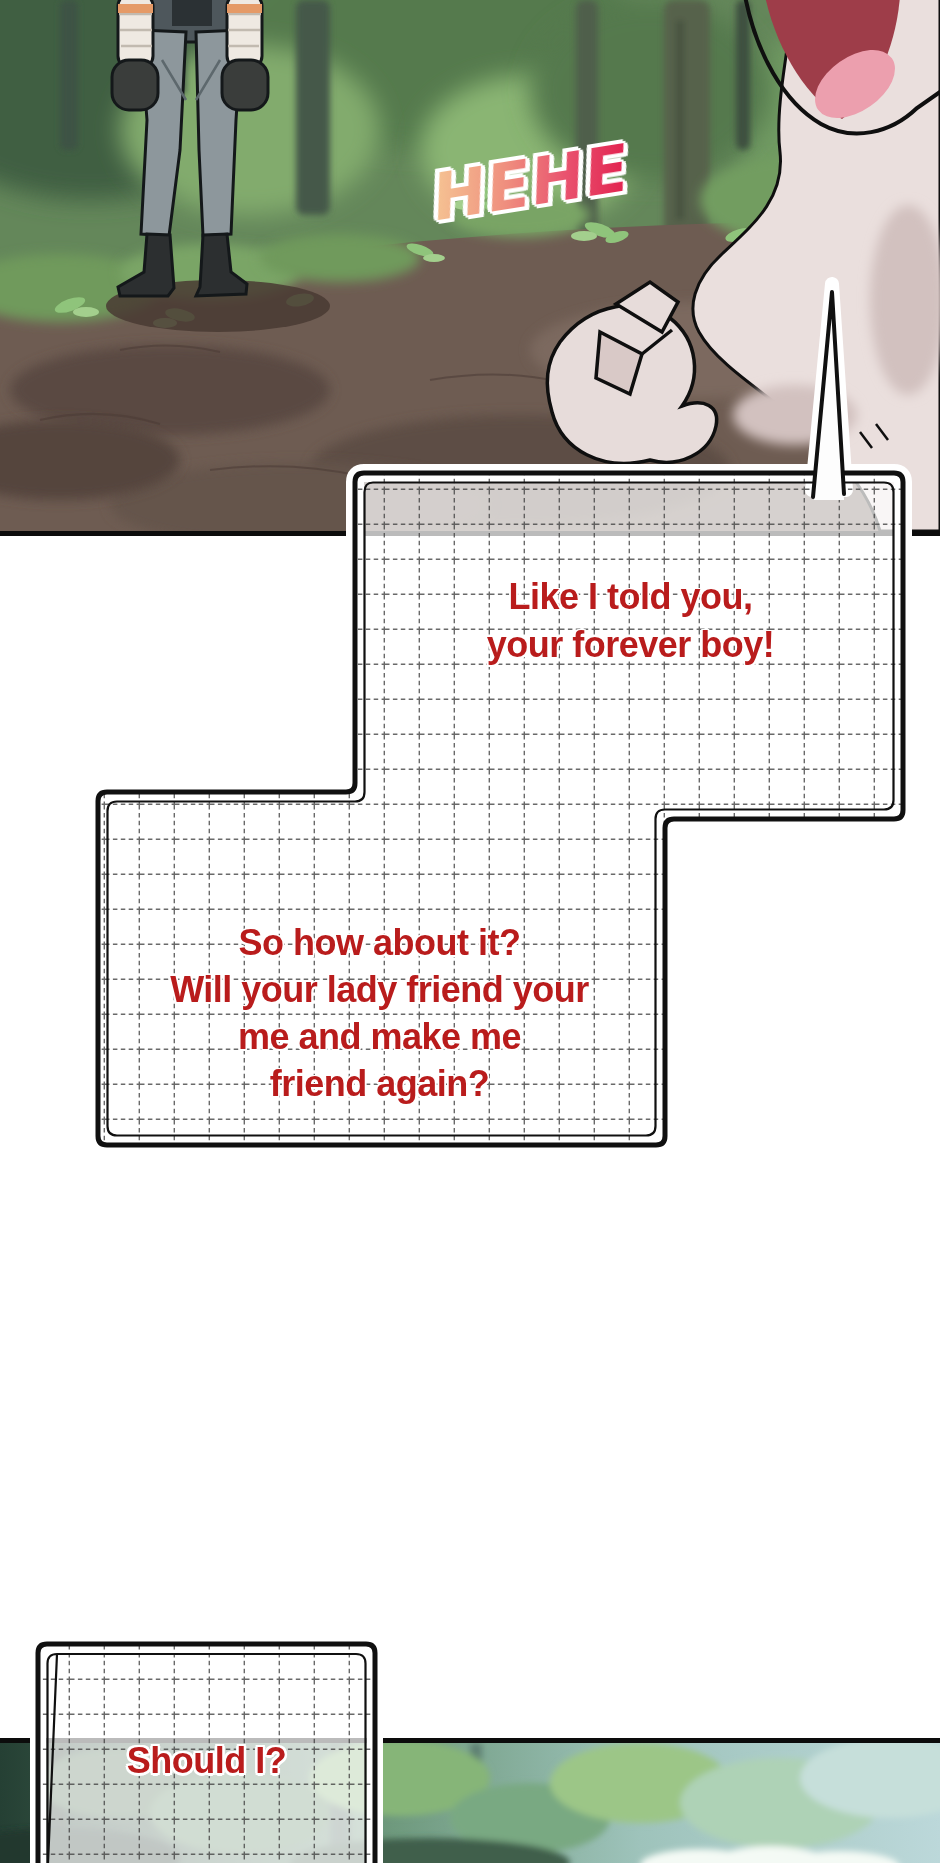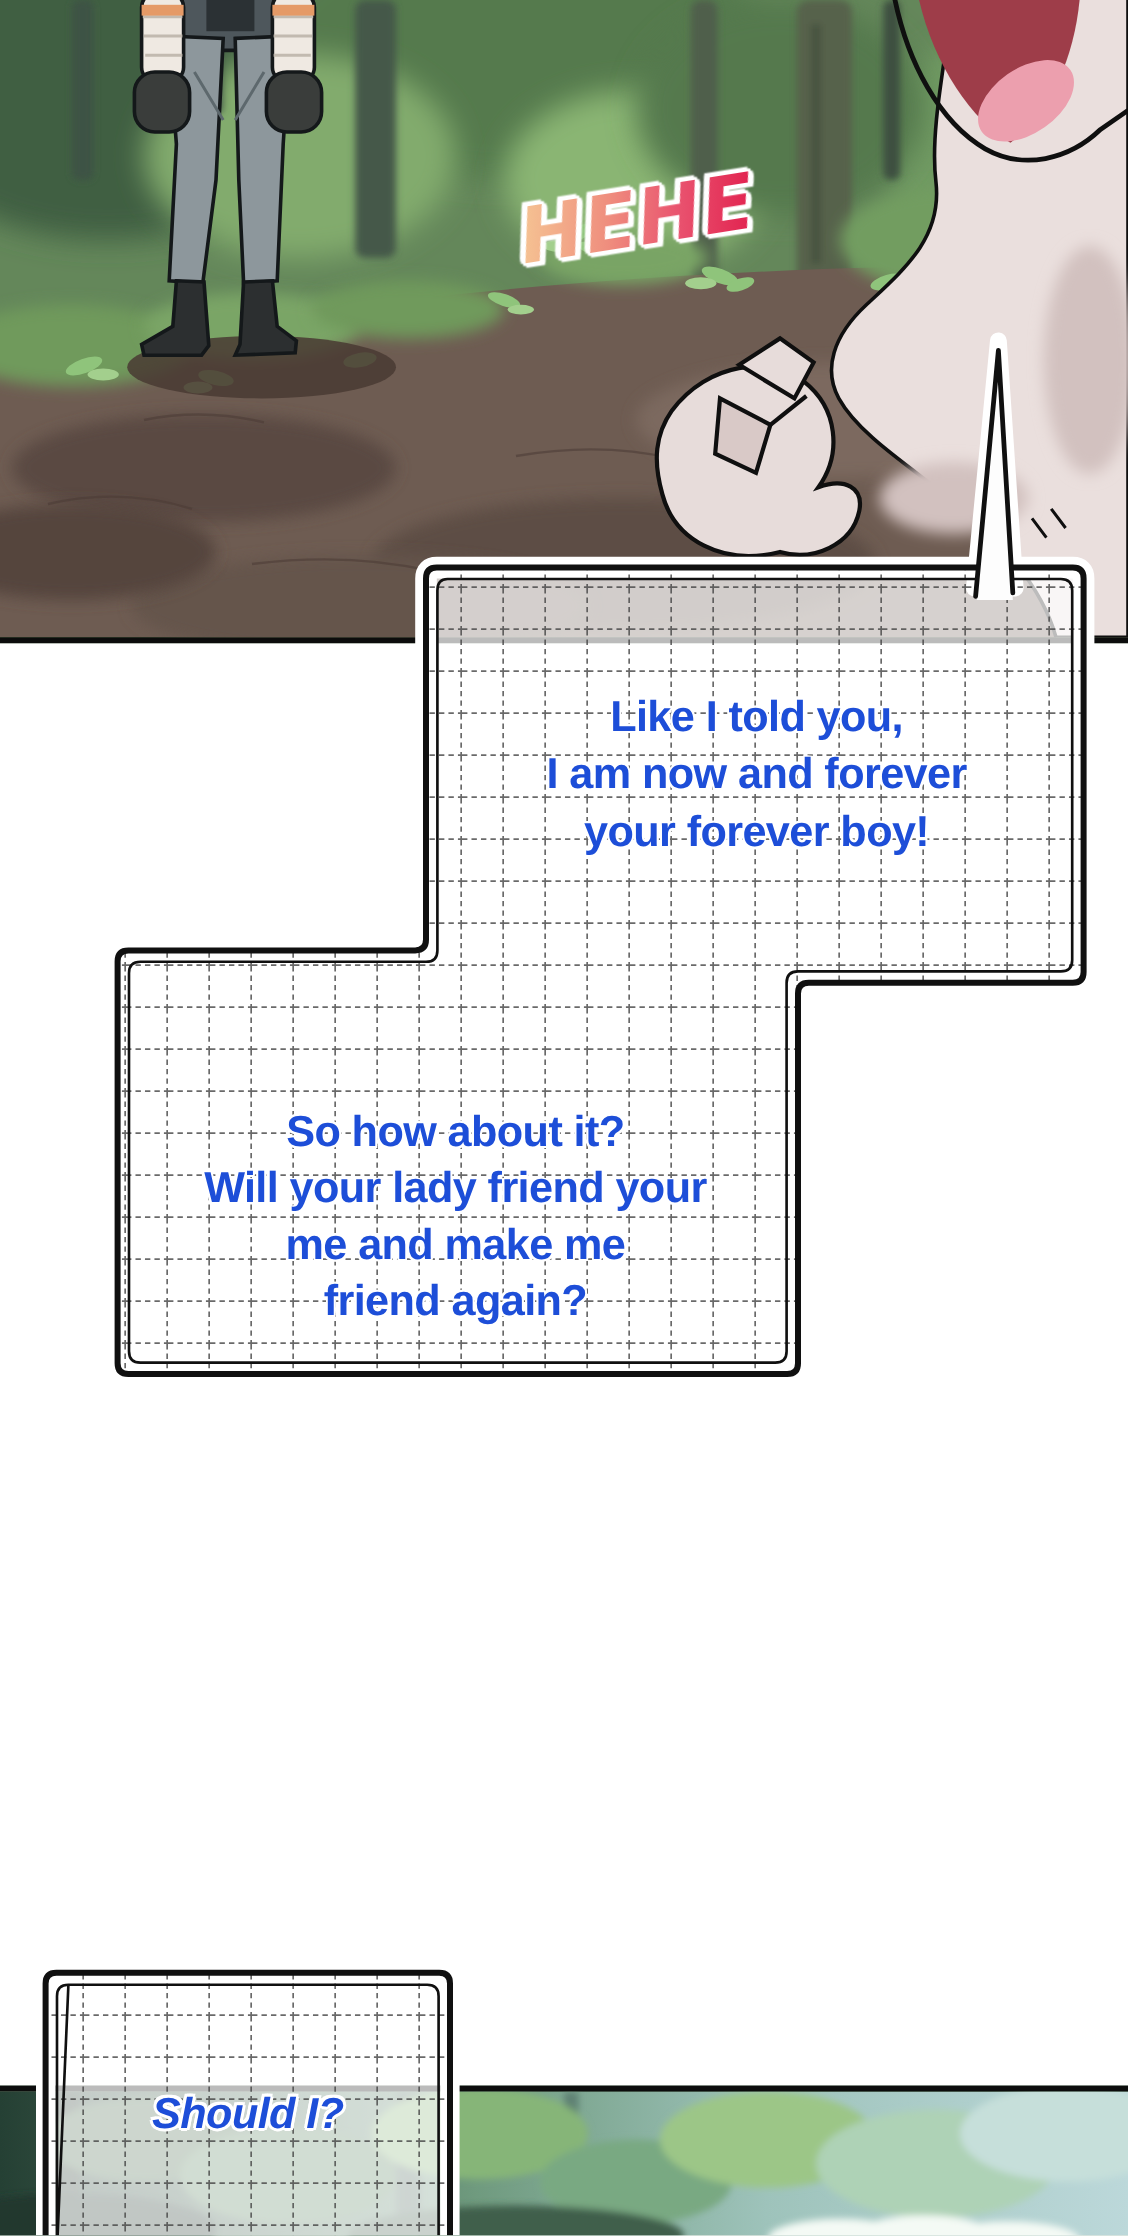--- a/index.html
+++ b/index.html
@@ -18,30 +18,30 @@
        text-shadow:0 0 0 rgba(0,0,0,0);
        filter:drop-shadow(2px 0 0 #fff) drop-shadow(-2px 0 0 #fff)
               drop-shadow(0 2px 0 #fff) drop-shadow(0 -2px 0 #fff)
               drop-shadow(2px 2px 0 #fff) drop-shadow(-2px -2px 0 #fff);}
   
   #panel-bottom{position:absolute;left:0;top:1738px;width:940px;height:125px;overflow:hidden;
                 border-top:5px solid #0c0c0c;background:#7ba183;}
   
   #bubble-layer{position:absolute;left:0;top:0;width:940px;height:1863px;pointer-events:none;}
   
-  .dialogue{position:absolute;text-align:center;font-weight:bold;color:#1d4ed8;
+  .dialogue{position:absolute;text-align:center;font-weight:bold;color:#b91c1c;
             font-size:36px;line-height:48px;letter-spacing:-0.5px;
             text-shadow:1.5px 0 0 #fff,-1.5px 0 0 #fff,0 1.5px 0 #fff,0 -1.5px 0 #fff,
                         1.5px 1.5px 0 #fff,-1.5px -1.5px 0 #fff,1.5px -1.5px 0 #fff,-1.5px 1.5px 0 #fff;}
   .dialogue span{display:block;}
   #dialogue-1{left:368px;top:573px;width:525px;}
   #dialogue-2{left:102px;top:879px;width:555px;line-height:47px;margin-top:40px;}
   #dialogue-3{left:38px;top:1737px;width:337px;
               text-shadow:2.5px 0 0 #fff,-2.5px 0 0 #fff,0 2.5px 0 #fff,0 -2.5px 0 #fff,
-                          2px 2px 0 #fff,-2px -2px 0 #fff,2px -2px 0 #fff,-2px 2px 0 #fff;font-style:italic;}
+                          2px 2px 0 #fff,-2px -2px 0 #fff,2px -2px 0 #fff,-2px 2px 0 #fff;}
 </style>
 </head>
 <body>
 
 <div id="page">
 
   <div id="panel-top">
     <svg width="940" height="531" viewBox="0 0 940 531">
       <defs>
         <filter id="b12" x="-50%" y="-50%" width="200%" height="200%">
@@ -226,21 +226,20 @@
     <path d="M 813,497 L 832,292 M 832,292 L 844,494" fill="none" stroke="#101010" stroke-width="4" stroke-linecap="round"></path>
 
     <path d="M 47,1644 H 366 Q 375,1644 375,1653 V 1875 H 38 V 1653 Q 38,1644 47,1644 Z" fill="#ffffff" fill-opacity="0.72" stroke="#ffffff" stroke-width="16"></path>
     <path d="M 47,1644 H 366 Q 375,1644 375,1653 V 1875 H 38 V 1653 Q 38,1644 47,1644 Z" fill="url(#grid)"></path>
     <path d="M 47,1644 H 366 Q 375,1644 375,1653 V 1875 H 38 V 1653 Q 38,1644 47,1644 Z" fill="none" stroke="#101010" stroke-width="5"></path>
     <path d="M 57,1654 H 356 Q 365.5,1654 365.5,1663.5 V 1875 M 47.5,1875 V 1663.5 Q 47.5,1654 57,1654 Z" fill="none" stroke="#101010" stroke-width="2.2"></path>
   </svg>
 
   <div id="dialogue-1" class="dialogue">
     <span>Like I told you,</span>
-    <span>I am now and forever</span>
     <span>your forever boy!</span>
   </div>
 
   <div id="dialogue-2" class="dialogue">
     <span>So how about it?</span>
     <span>Will your lady friend your</span>
     <span>me and make me</span>
     <span>friend again?</span>
   </div>
 

